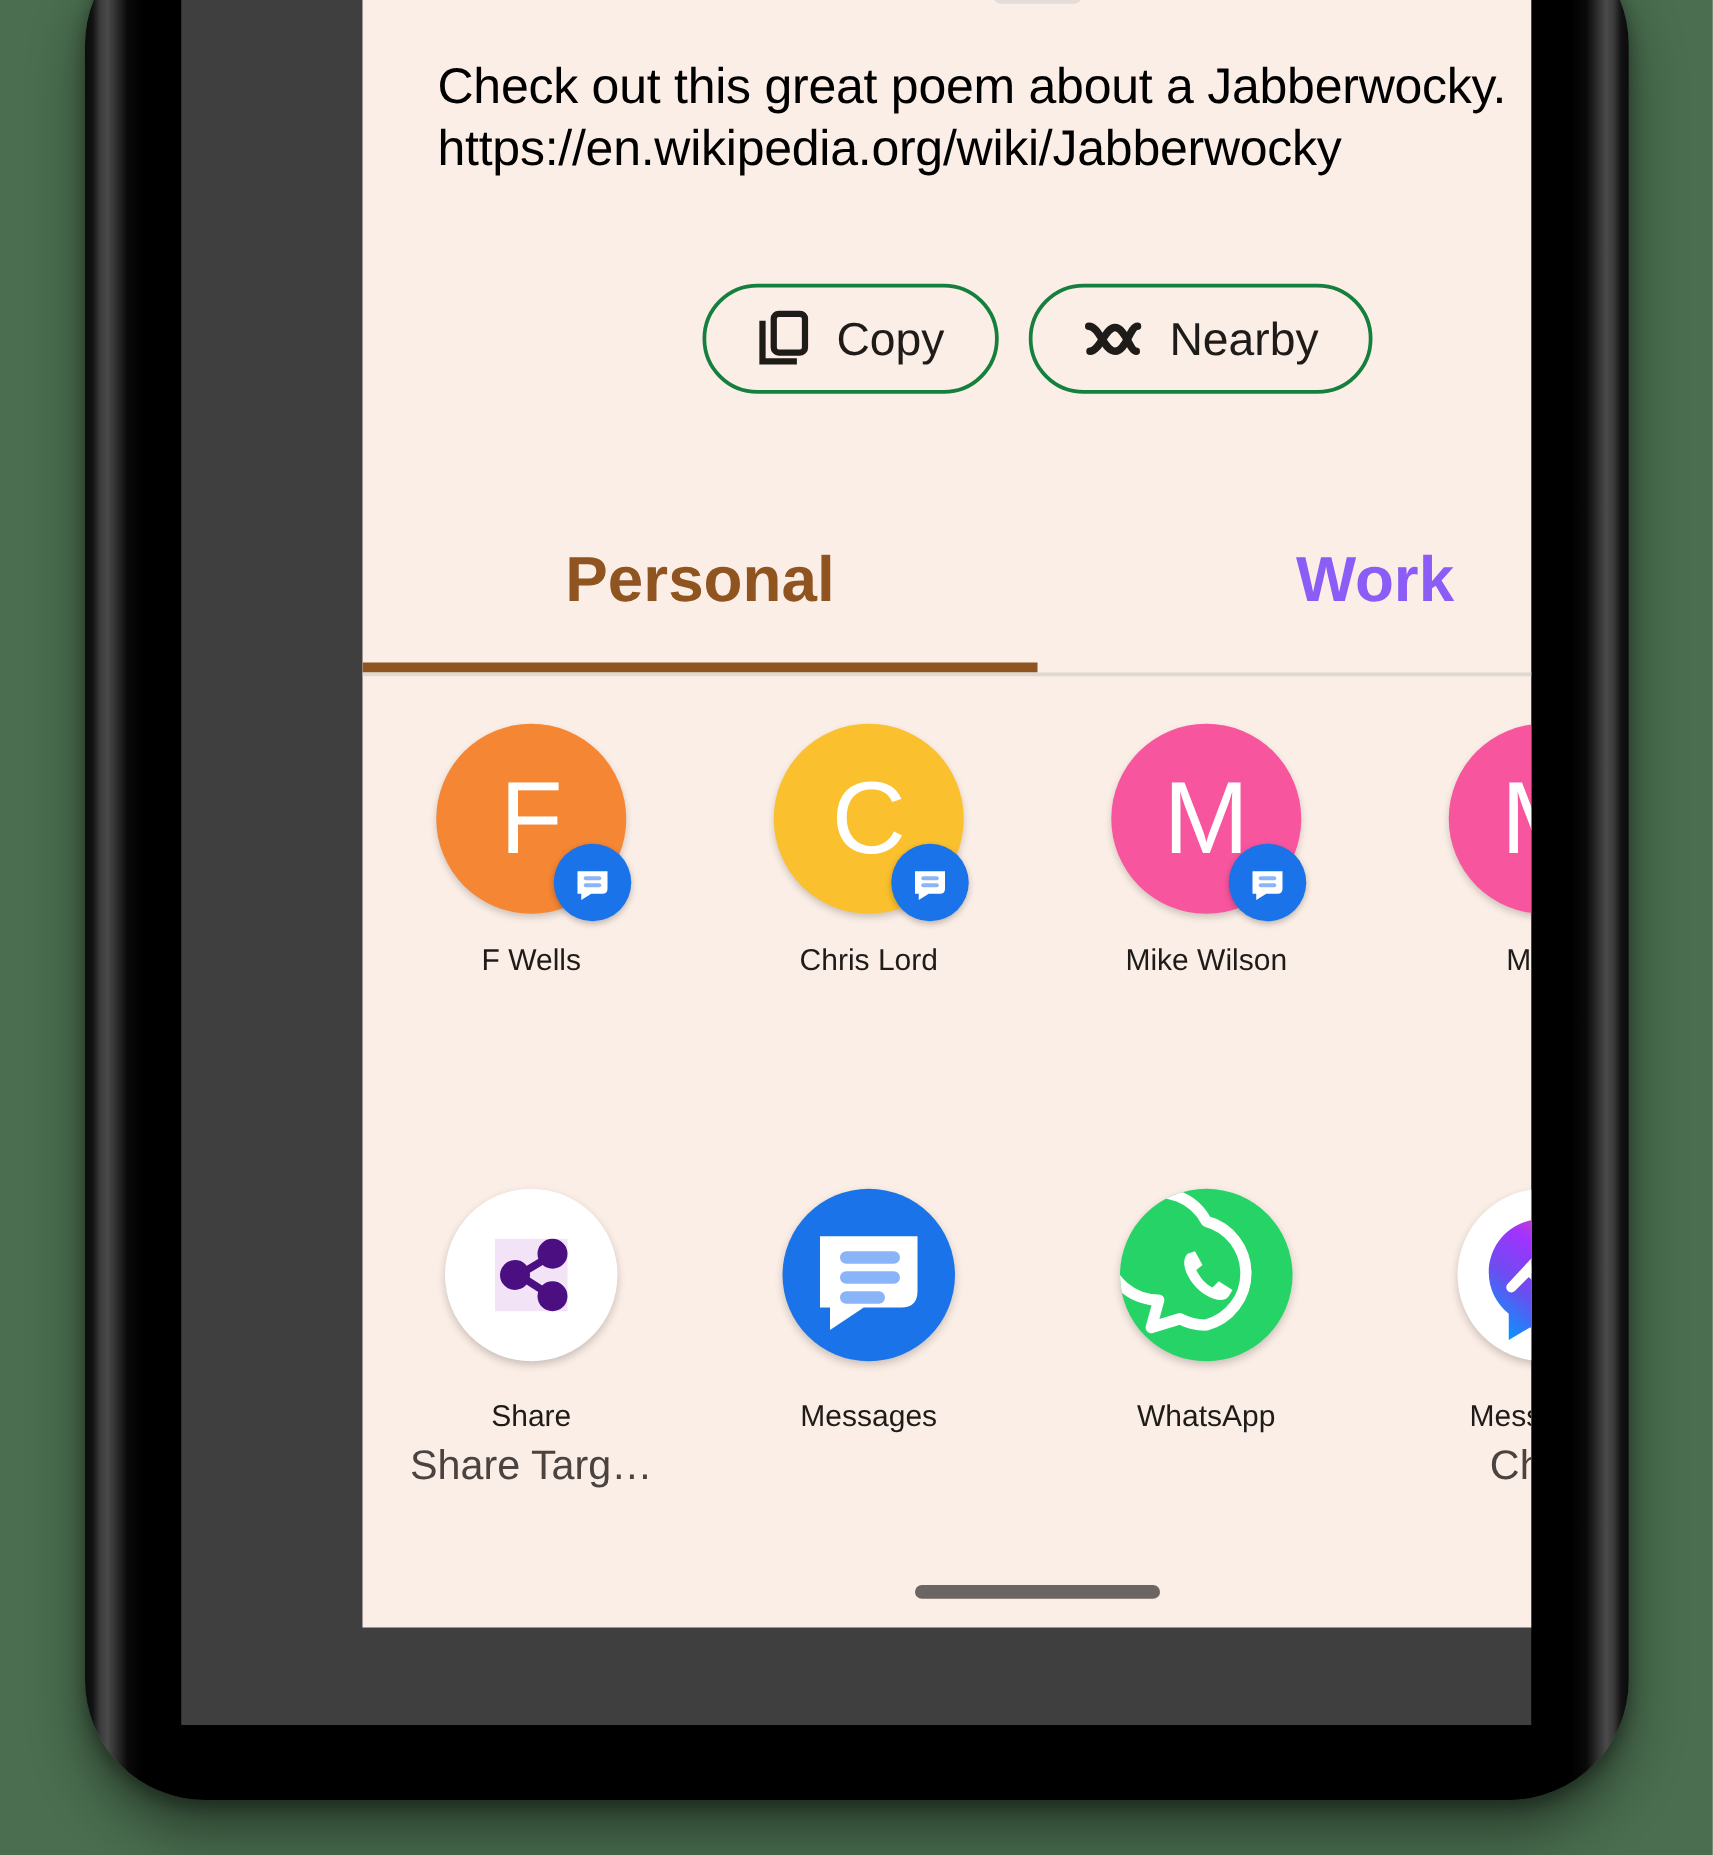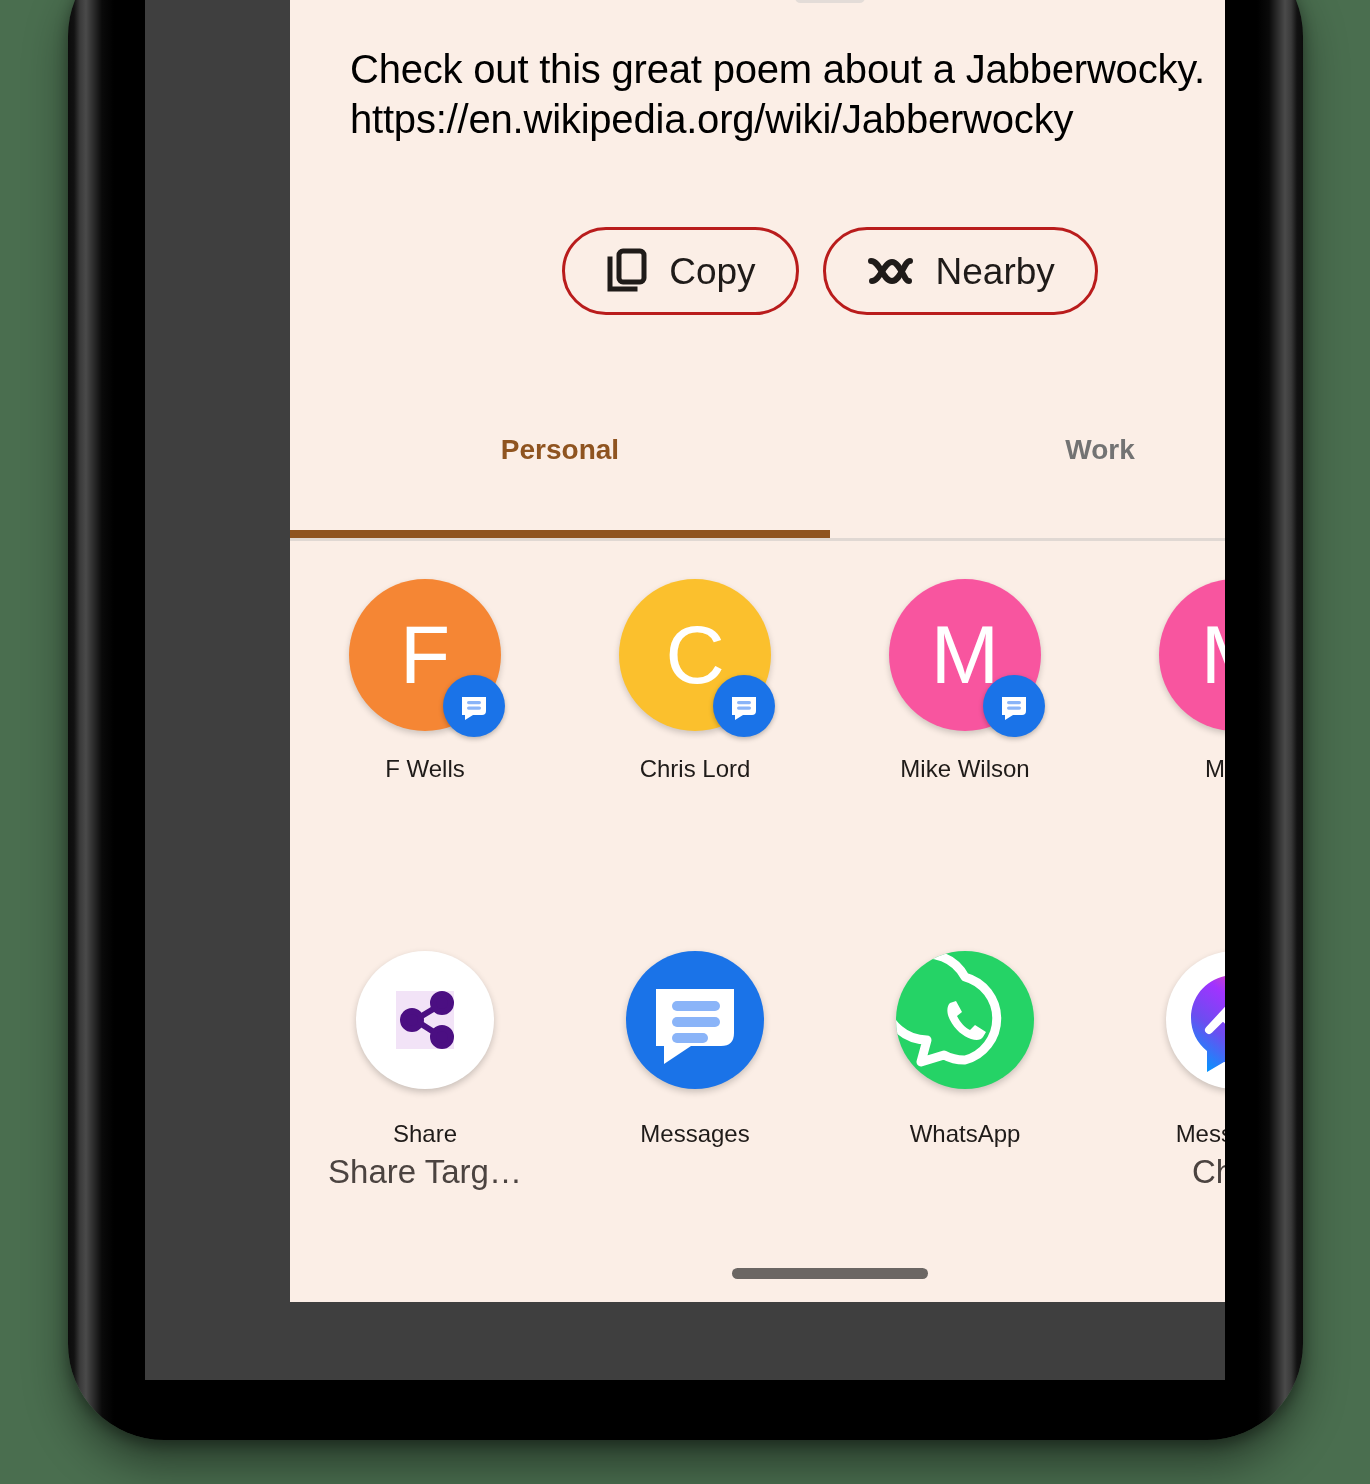--- a/index.html
+++ b/index.html
@@ -85,21 +85,21 @@
     display: flex;
     justify-content: center;
     gap: 24px;
   }
   .chip {
     display: flex;
     align-items: center;
     gap: 22px;
     height: 88px;
     padding: 0 40px;
-    border: 3px solid #b91c1c;
+    border: 3px solid #15803d;
     border-radius: 46px;
     background: transparent;
     color: #1f1b19;
     font-size: 37px;
     font-family: "Liberation Sans", sans-serif;
     cursor: pointer;
   }
   .chip .chip-label { line-height: 1; }
   .chip svg { display: block; flex: 0 0 auto; }
 
@@ -113,29 +113,29 @@
   }
   .tab {
     position: absolute;
     top: 0;
     width: 50%;
     height: 135px;
     display: flex;
     align-items: flex-start;
     justify-content: center;
     padding-top: 35px;
-    font-size: 28px;
+    font-size: 51px;
     font-weight: bold;
     cursor: pointer;
     background: transparent;
     border: none;
     font-family: "Liberation Sans", sans-serif;
   }
   .tab.personal { left: 0; color: #8f5420; }
-  .tab.work { left: 50%; color: #737373; }
+  .tab.work { left: 50%; color: #8b5cf6; }
   .tab-indicator {
     position: absolute;
     left: 0;
     top: 131px;
     width: 50%;
     height: 8px;
     background: #8f5420;
   }
   .tab-divider {
     position: absolute;

